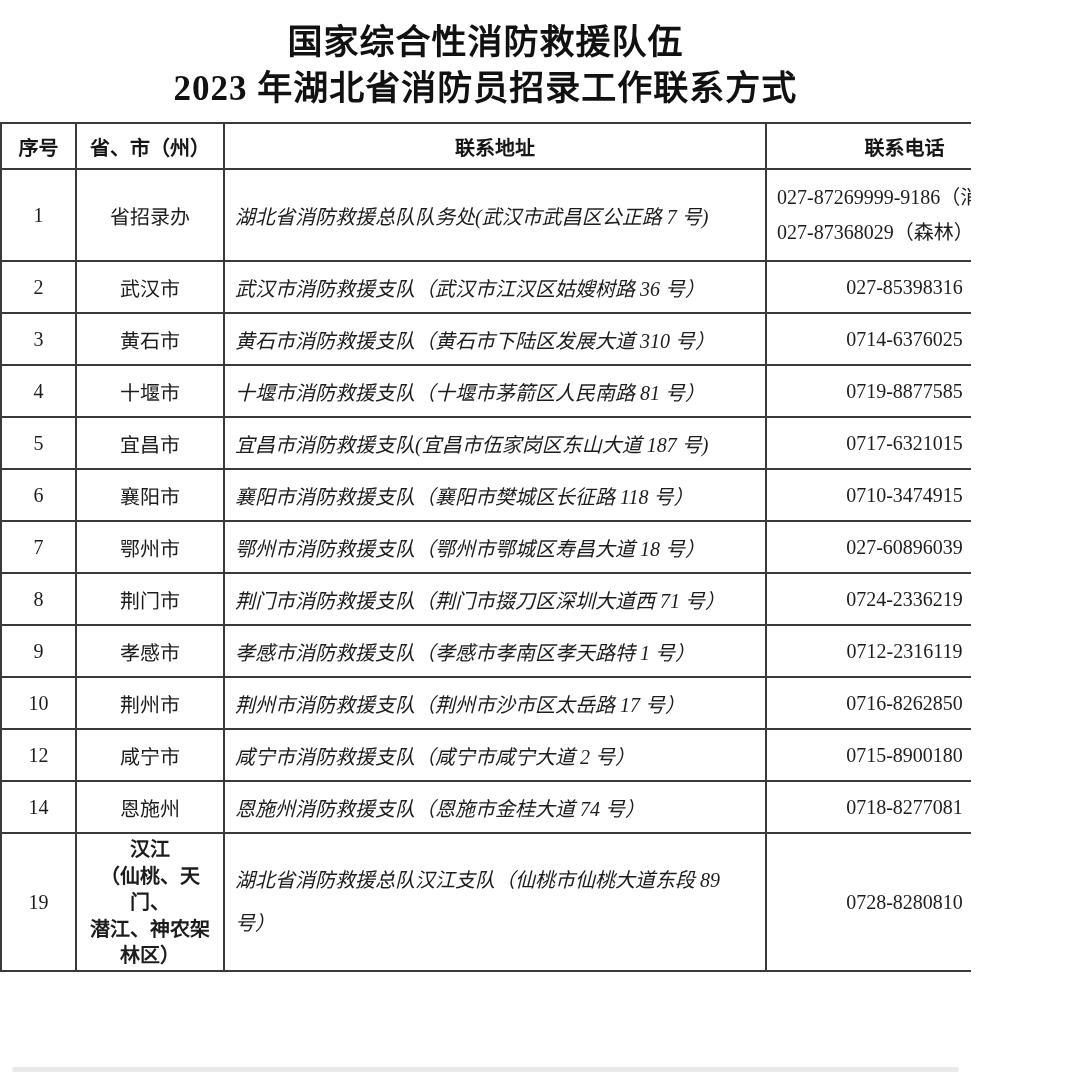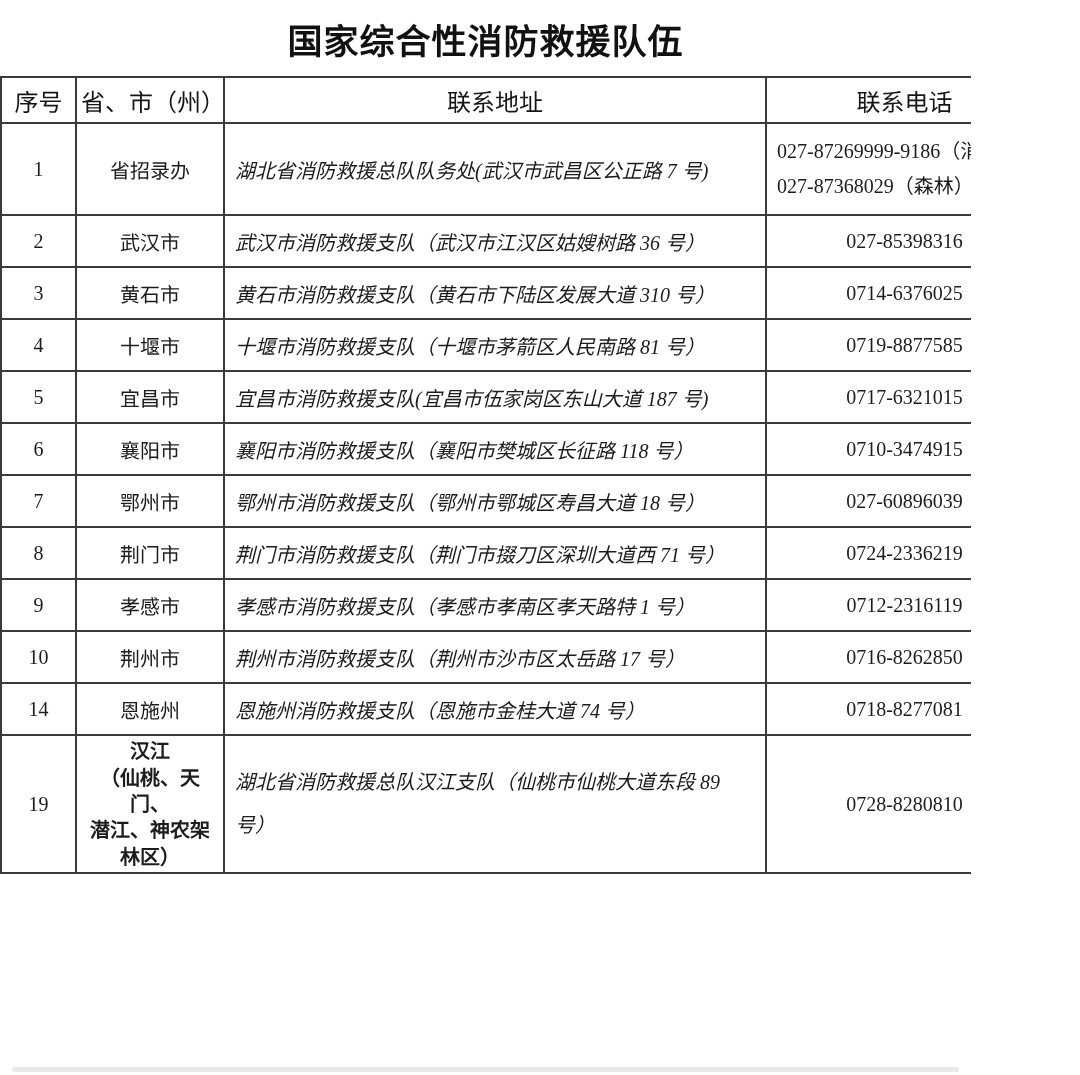--- a/index.html
+++ b/index.html
@@ -42,22 +42,22 @@
     border: 2px solid #3a3a3a;
     font-size: 20px;
     text-align: center;
     vertical-align: middle;
     padding: 2px 4px;
     white-space: pre-line;
     color: #1c1c1c;
   }
   .contact-table thead tr { height: 46px; }
   .contact-table th {
-    font-weight: normal;
-    font-size: 24px;
+    font-weight: bold;
+    font-size: 20px;
     color: #161616;
   }
   .contact-table tbody tr { height: 52px; }
   .contact-table tbody tr.r-first { height: 92px; }
   .contact-table tbody tr.r-last { height: 127px; }
   .contact-table td.c-addr {
     text-align: left;
     padding-left: 10px;
     padding-right: 6px;
     font-style: italic;
@@ -79,20 +79,21 @@
     border-radius: 3px;
   }
 </style>
 </head>
 <body>
 
 <div class="page">
 
   <div class="title-block">
     <div class="title-line">国家综合性消防救援队伍</div>
+    <div class="title-line">2023 年湖北省消防员招录工作联系方式</div>
   </div>
 
   <table class="contact-table">
     <colgroup>
       <col class="c1">
         <col class="c2">
         <col class="c3">
         <col class="c4">
     </colgroup>
     <thead>
@@ -159,20 +160,26 @@
         <td class="c-addr">孝感市消防救援支队（孝感市孝南区孝天路特 1 号）</td>
         <td class="c-phone">0712-2316119</td>
       </tr>
       <tr>
         <td class="c-no">10</td>
         <td class="c-region">荆州市</td>
         <td class="c-addr">荆州市消防救援支队（荆州市沙市区太岳路 17 号）</td>
         <td class="c-phone">0716-8262850</td>
       </tr>
       <tr>
+        <td class="c-no">12</td>
+        <td class="c-region">咸宁市</td>
+        <td class="c-addr">咸宁市消防救援支队（咸宁市咸宁大道 2 号）</td>
+        <td class="c-phone">0715-8900180</td>
+      </tr>
+      <tr>
         <td class="c-no">14</td>
         <td class="c-region">恩施州</td>
         <td class="c-addr">恩施州消防救援支队（恩施市金桂大道 74 号）</td>
         <td class="c-phone">0718-8277081</td>
       </tr>
       <tr class="r-last">
         <td class="c-no">19</td>
         <td class="c-region">汉江
 （仙桃、天门、
 潜江、神农架

